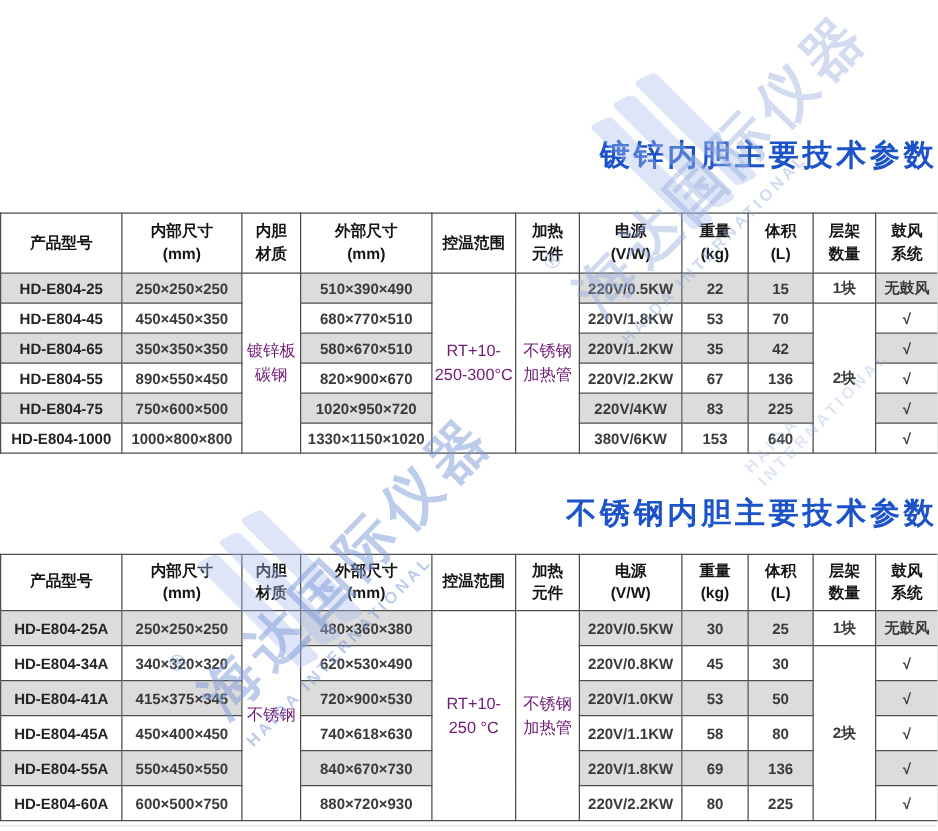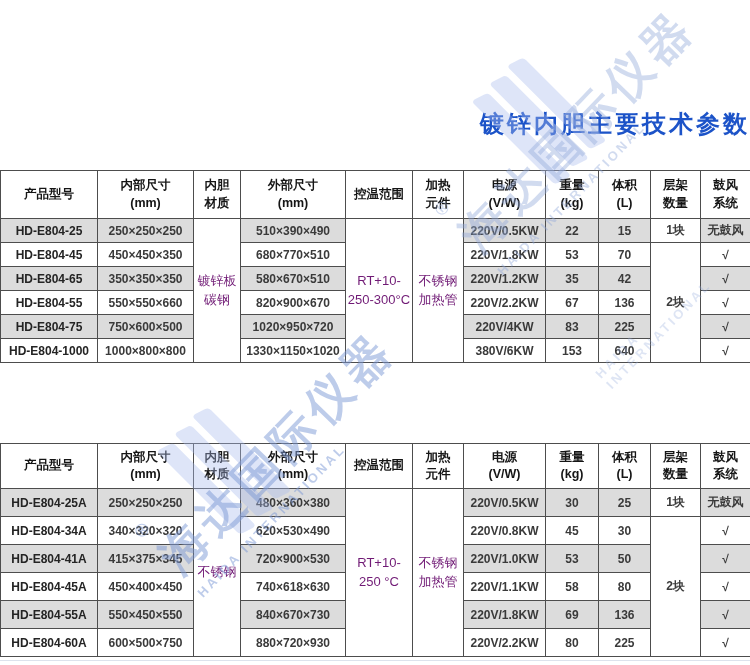--- a/index.html
+++ b/index.html
@@ -161,21 +161,21 @@
         <td class="model g">HD-E804-65</td>
         <td class="g">350×350×350</td>
         <td class="g">580×670×510</td>
         <td class="g">220V/1.2KW</td>
         <td class="g">35</td>
         <td class="g">42</td>
         <td class="check g">√</td>
       </tr>
       <tr>
         <td class="model">HD-E804-55</td>
-        <td>550×550×660</td>
+        <td>890×550×450</td>
         <td>820×900×670</td>
         <td>220V/2.2KW</td>
         <td>67</td>
         <td>136</td>
         <td class="check">√</td>
       </tr>
       <tr>
         <td class="model g">HD-E804-75</td>
         <td class="g">750×600×500</td>
         <td class="g">1020×950×720</td>
@@ -189,20 +189,21 @@
         <td>1000×800×800</td>
         <td>1330×1150×1020</td>
         <td>380V/6KW</td>
         <td>153</td>
         <td>640</td>
         <td class="check">√</td>
       </tr>
     </tbody>
   </table>
 
+  <div class="sec-title t2">不锈钢内胆主要技术参数</div>
 
   <table class="spec tb2">
     <colgroup>
       <col style="width:97px">
         <col style="width:96px">
         <col style="width:47px">
         <col style="width:105px">
       <col style="width:67px">
         <col style="width:51px">
         <col style="width:82px">

